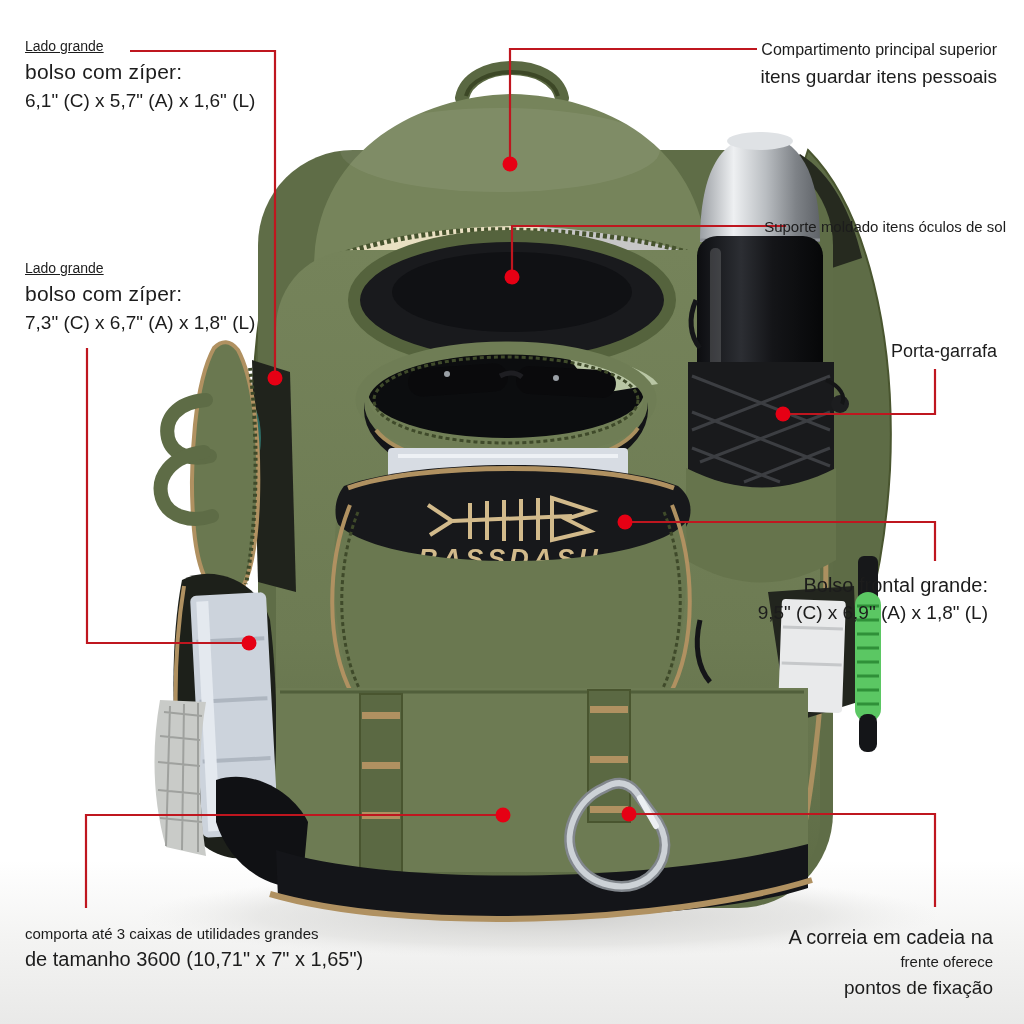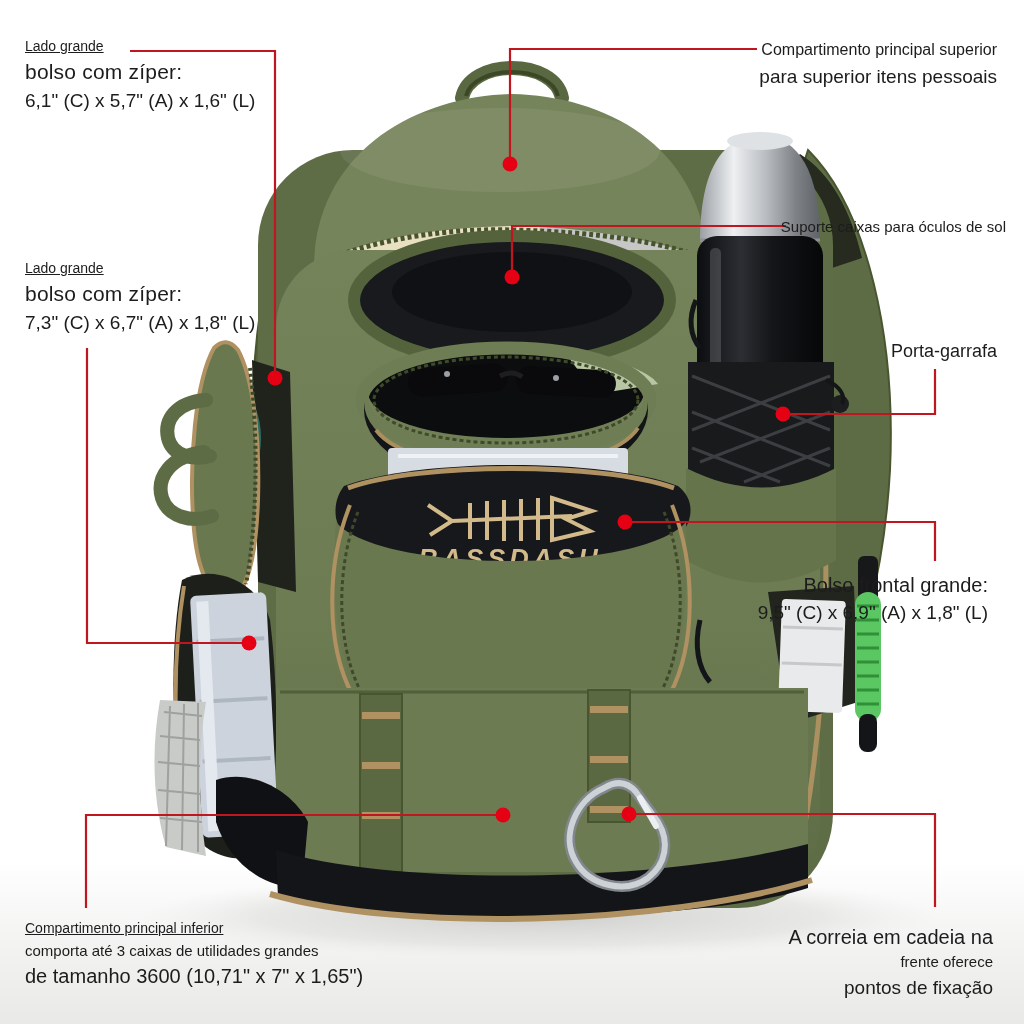--- a/index.html
+++ b/index.html
@@ -241,38 +241,37 @@
   </div>
 
   <div class="ann" style="left:25px;top:260px;">
     <div class="t17">Lado grande</div>
     <div class="t21 gap6">bolso com zíper:</div>
     <div class="t19 gap4">7,3" (C) x 6,7" (A) x 1,8" (L)</div>
   </div>
 
   <div class="ann right" style="right:27px;top:40px;">
     <div class="t16">Compartimento principal superior</div>
-    <div class="t19 gap5">para superior itens pessoais</div>
+    <div class="t19 gap5">itens guardar itens pessoais</div>
   </div>
 
   <div class="ann right" style="right:18px;top:218px;">
-    <div class="t15">Suporte caixas para óculos de sol</div>
+    <div class="t15">Suporte moldado itens óculos de sol</div>
   </div>
 
   <div class="ann right" style="right:27px;top:341px;">
     <div class="t18">Porta-garrafa</div>
   </div>
 
   <div class="ann right" style="right:36px;top:573px;">
     <div class="t20">Bolso frontal grande:</div>
     <div class="t19 gap4">9,5" (C) x 6,9" (A) x 1,8" (L)</div>
   </div>
 
   <div class="ann" style="left:25px;top:920px;">
-    <div class="t17">Compartimento principal inferior</div>
     <div class="t15 gap5">comporta até 3 caixas de utilidades grandes</div>
     <div class="t20 gap4">de tamanho 3600 (10,71" x 7" x 1,65")</div>
   </div>
 
   <div class="ann right" style="right:31px;top:925px;">
     <div class="t20">A correia em cadeia na</div>
     <div class="t15 gap4">frente oferece</div>
     <div class="t19 gap4">pontos de fixação</div>
   </div>
 

